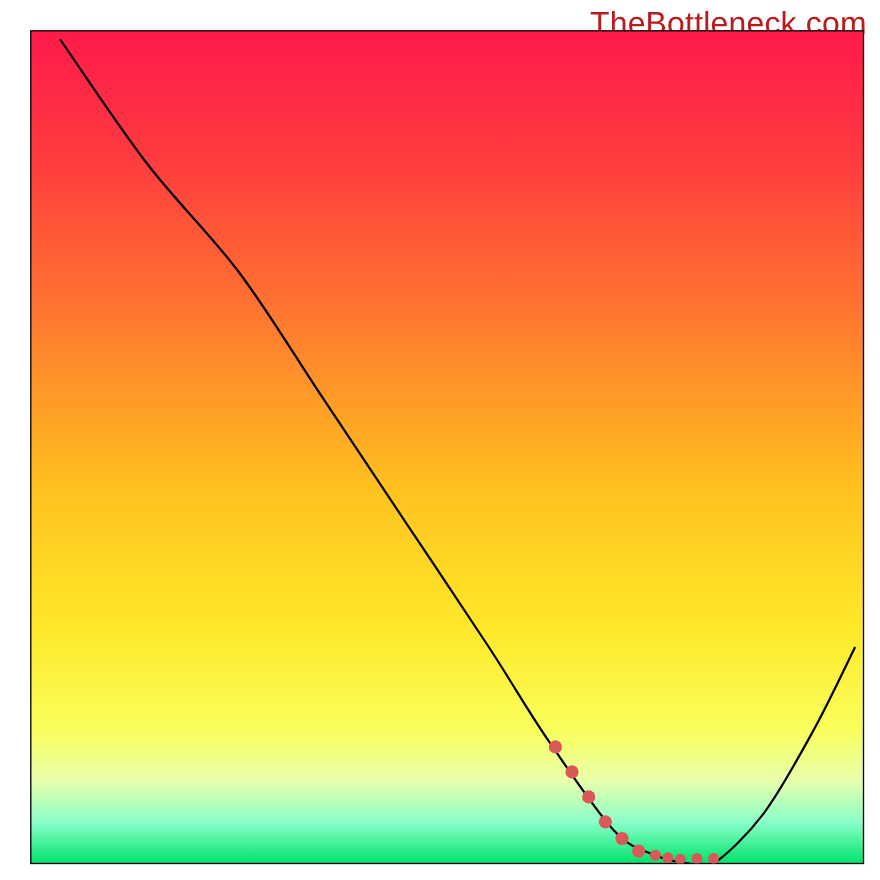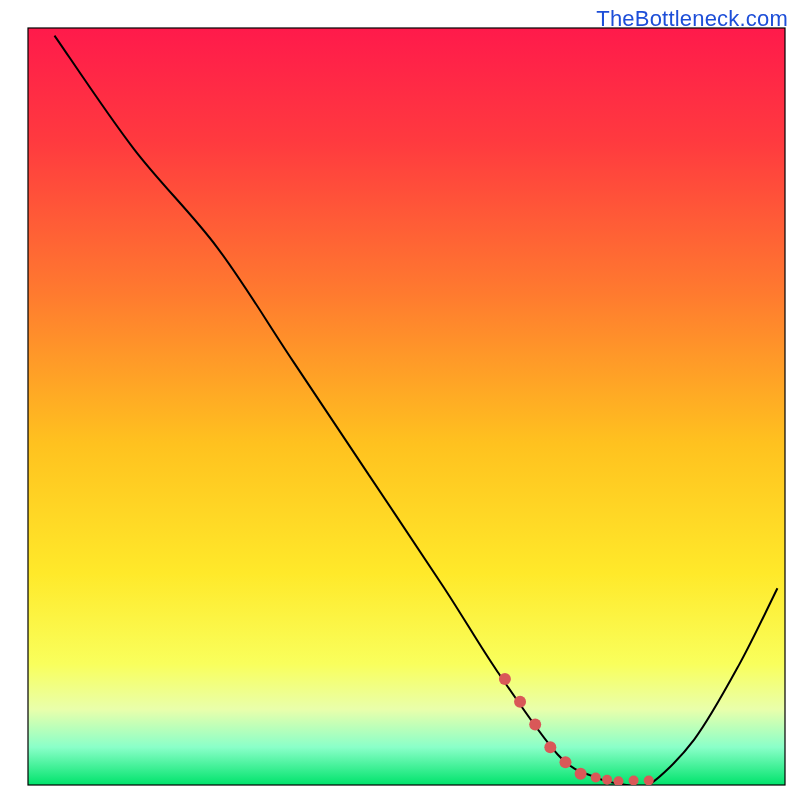--- a/index.html
+++ b/index.html
@@ -12,23 +12,23 @@
   }
   .container {
     position: relative;
     width: 800px;
     height: 800px;
   }
   .watermark {
     position: absolute;
     top: 6px;
     right: 12px;
-    font-size: 22px;
+    font-size: 29px;
     font-weight: 500;
-    color: #1d4ed8;
+    color: #b91c1c;
     letter-spacing: 0.2px;
   }
   svg.plot {
     position: absolute;
     left: 0;
     top: 0;
     width: 800px;
     height: 800px;
   }
 </style>

